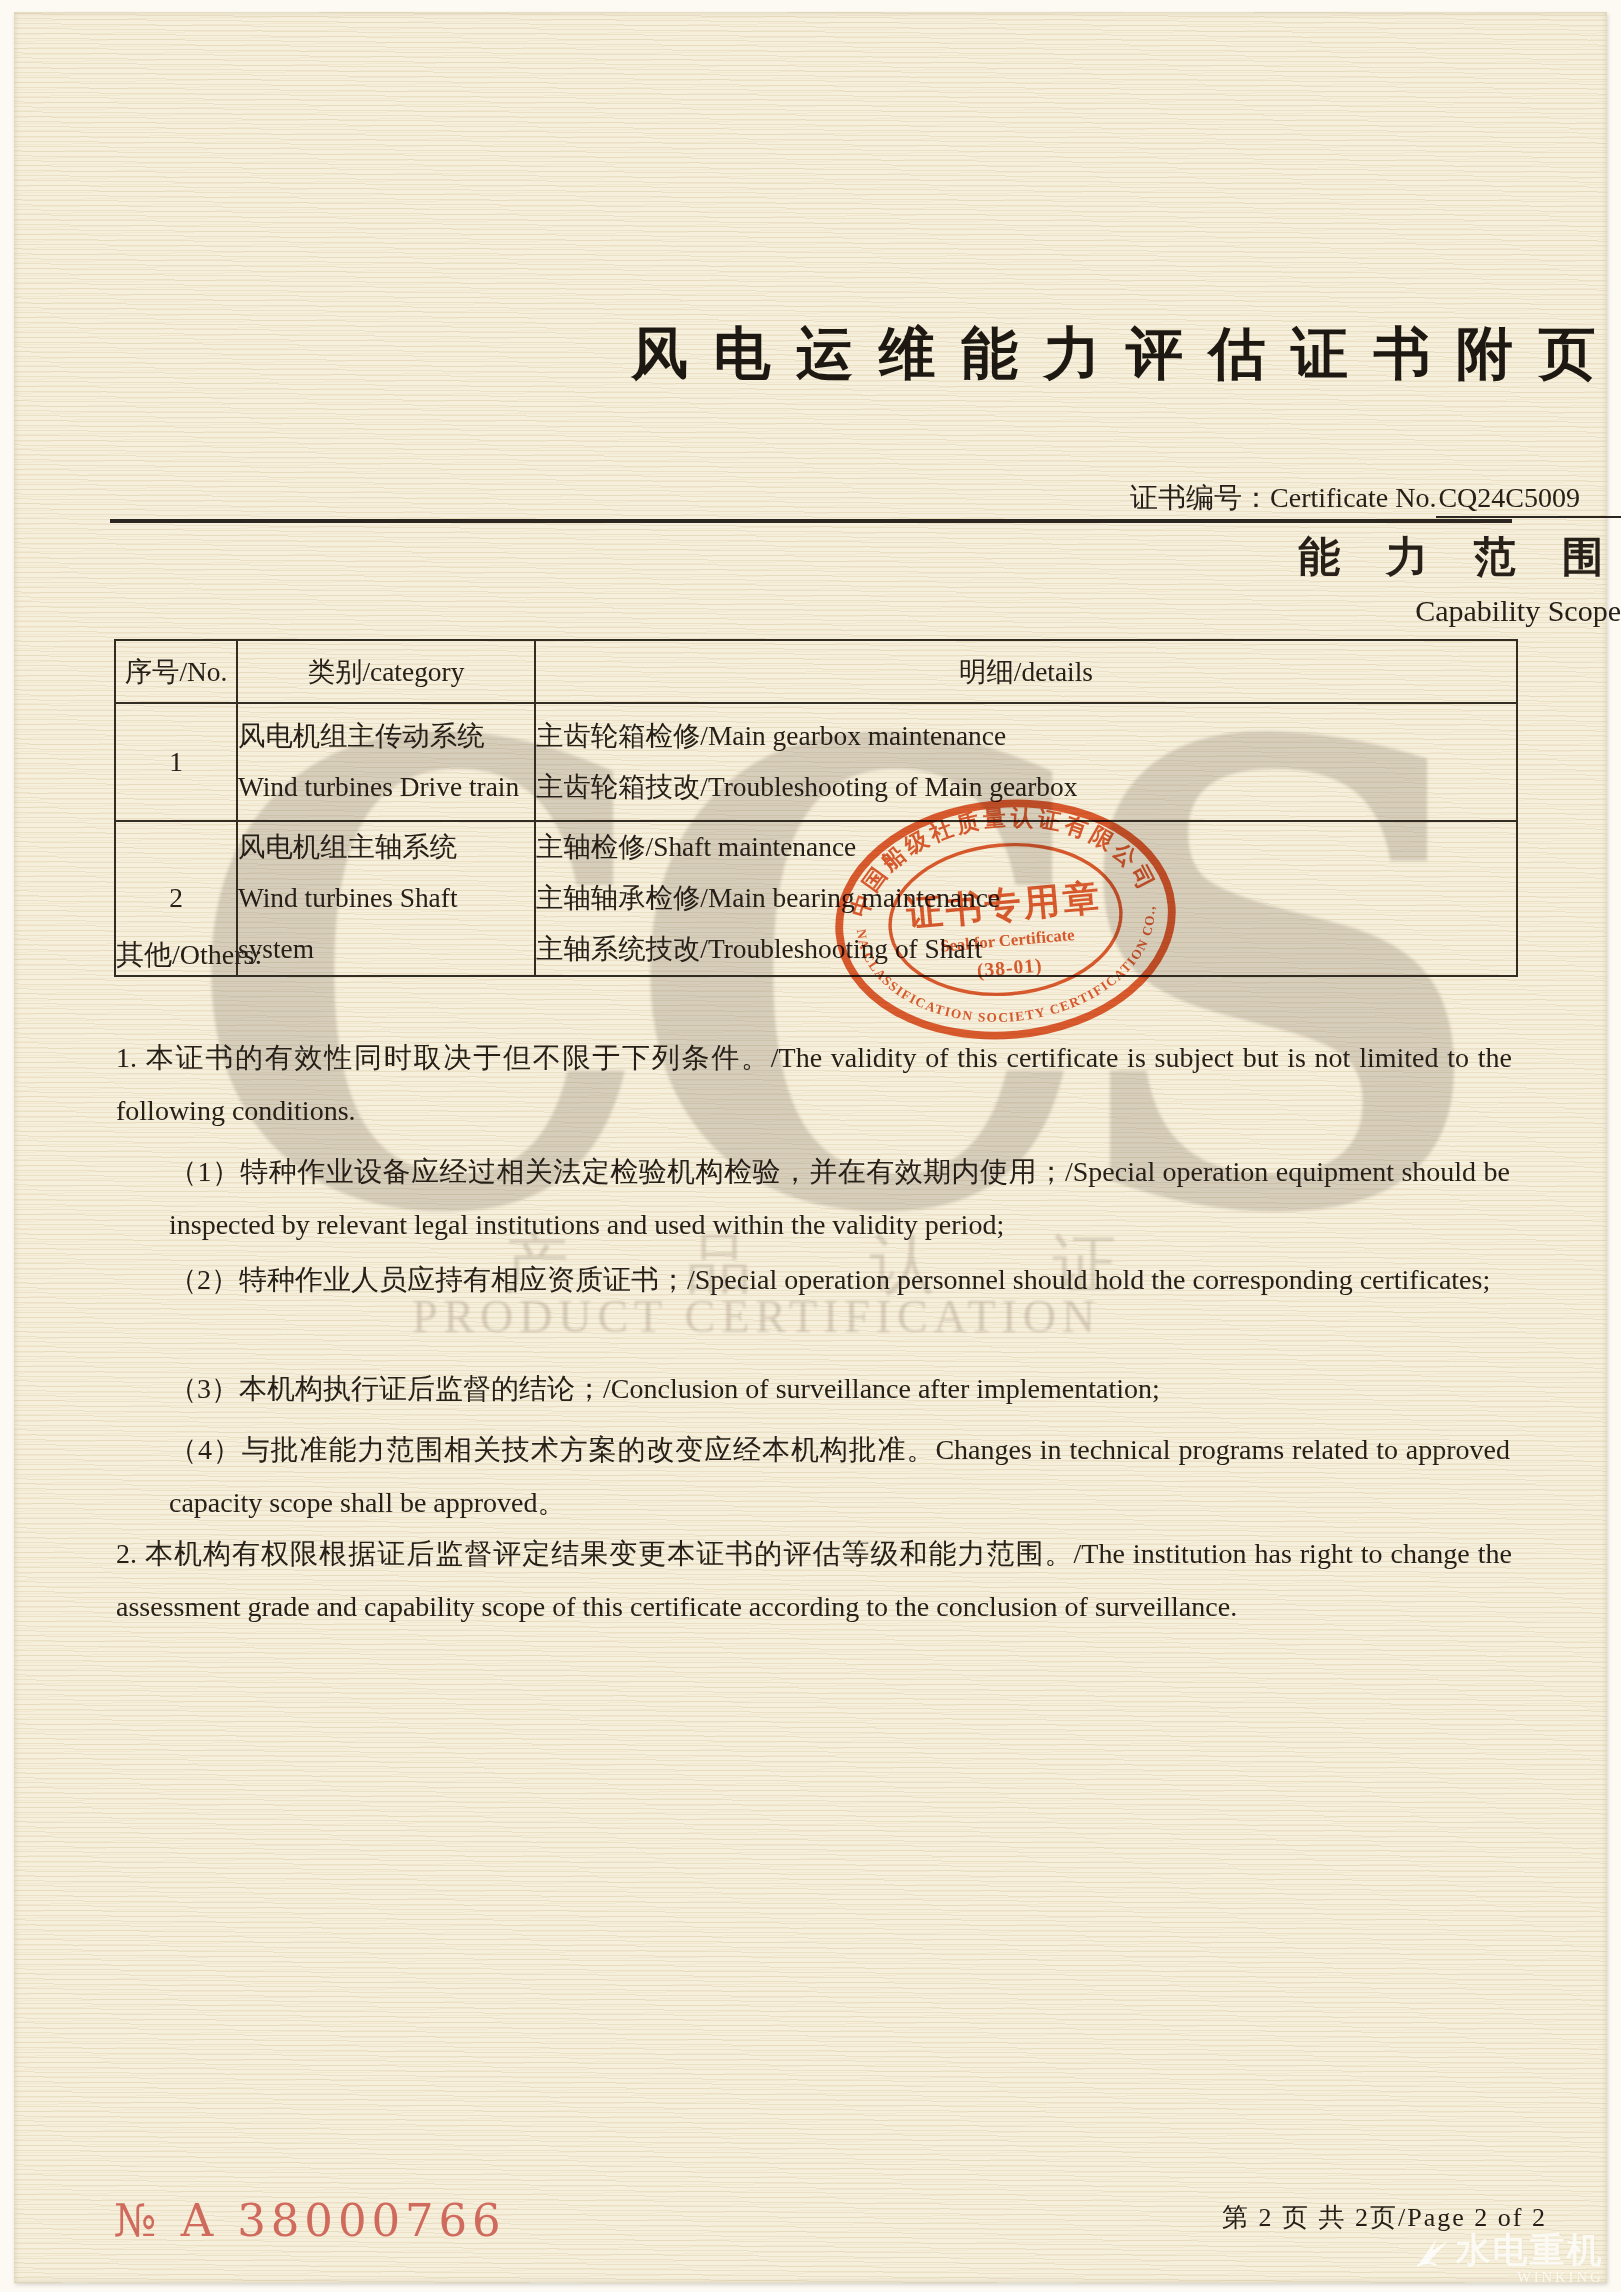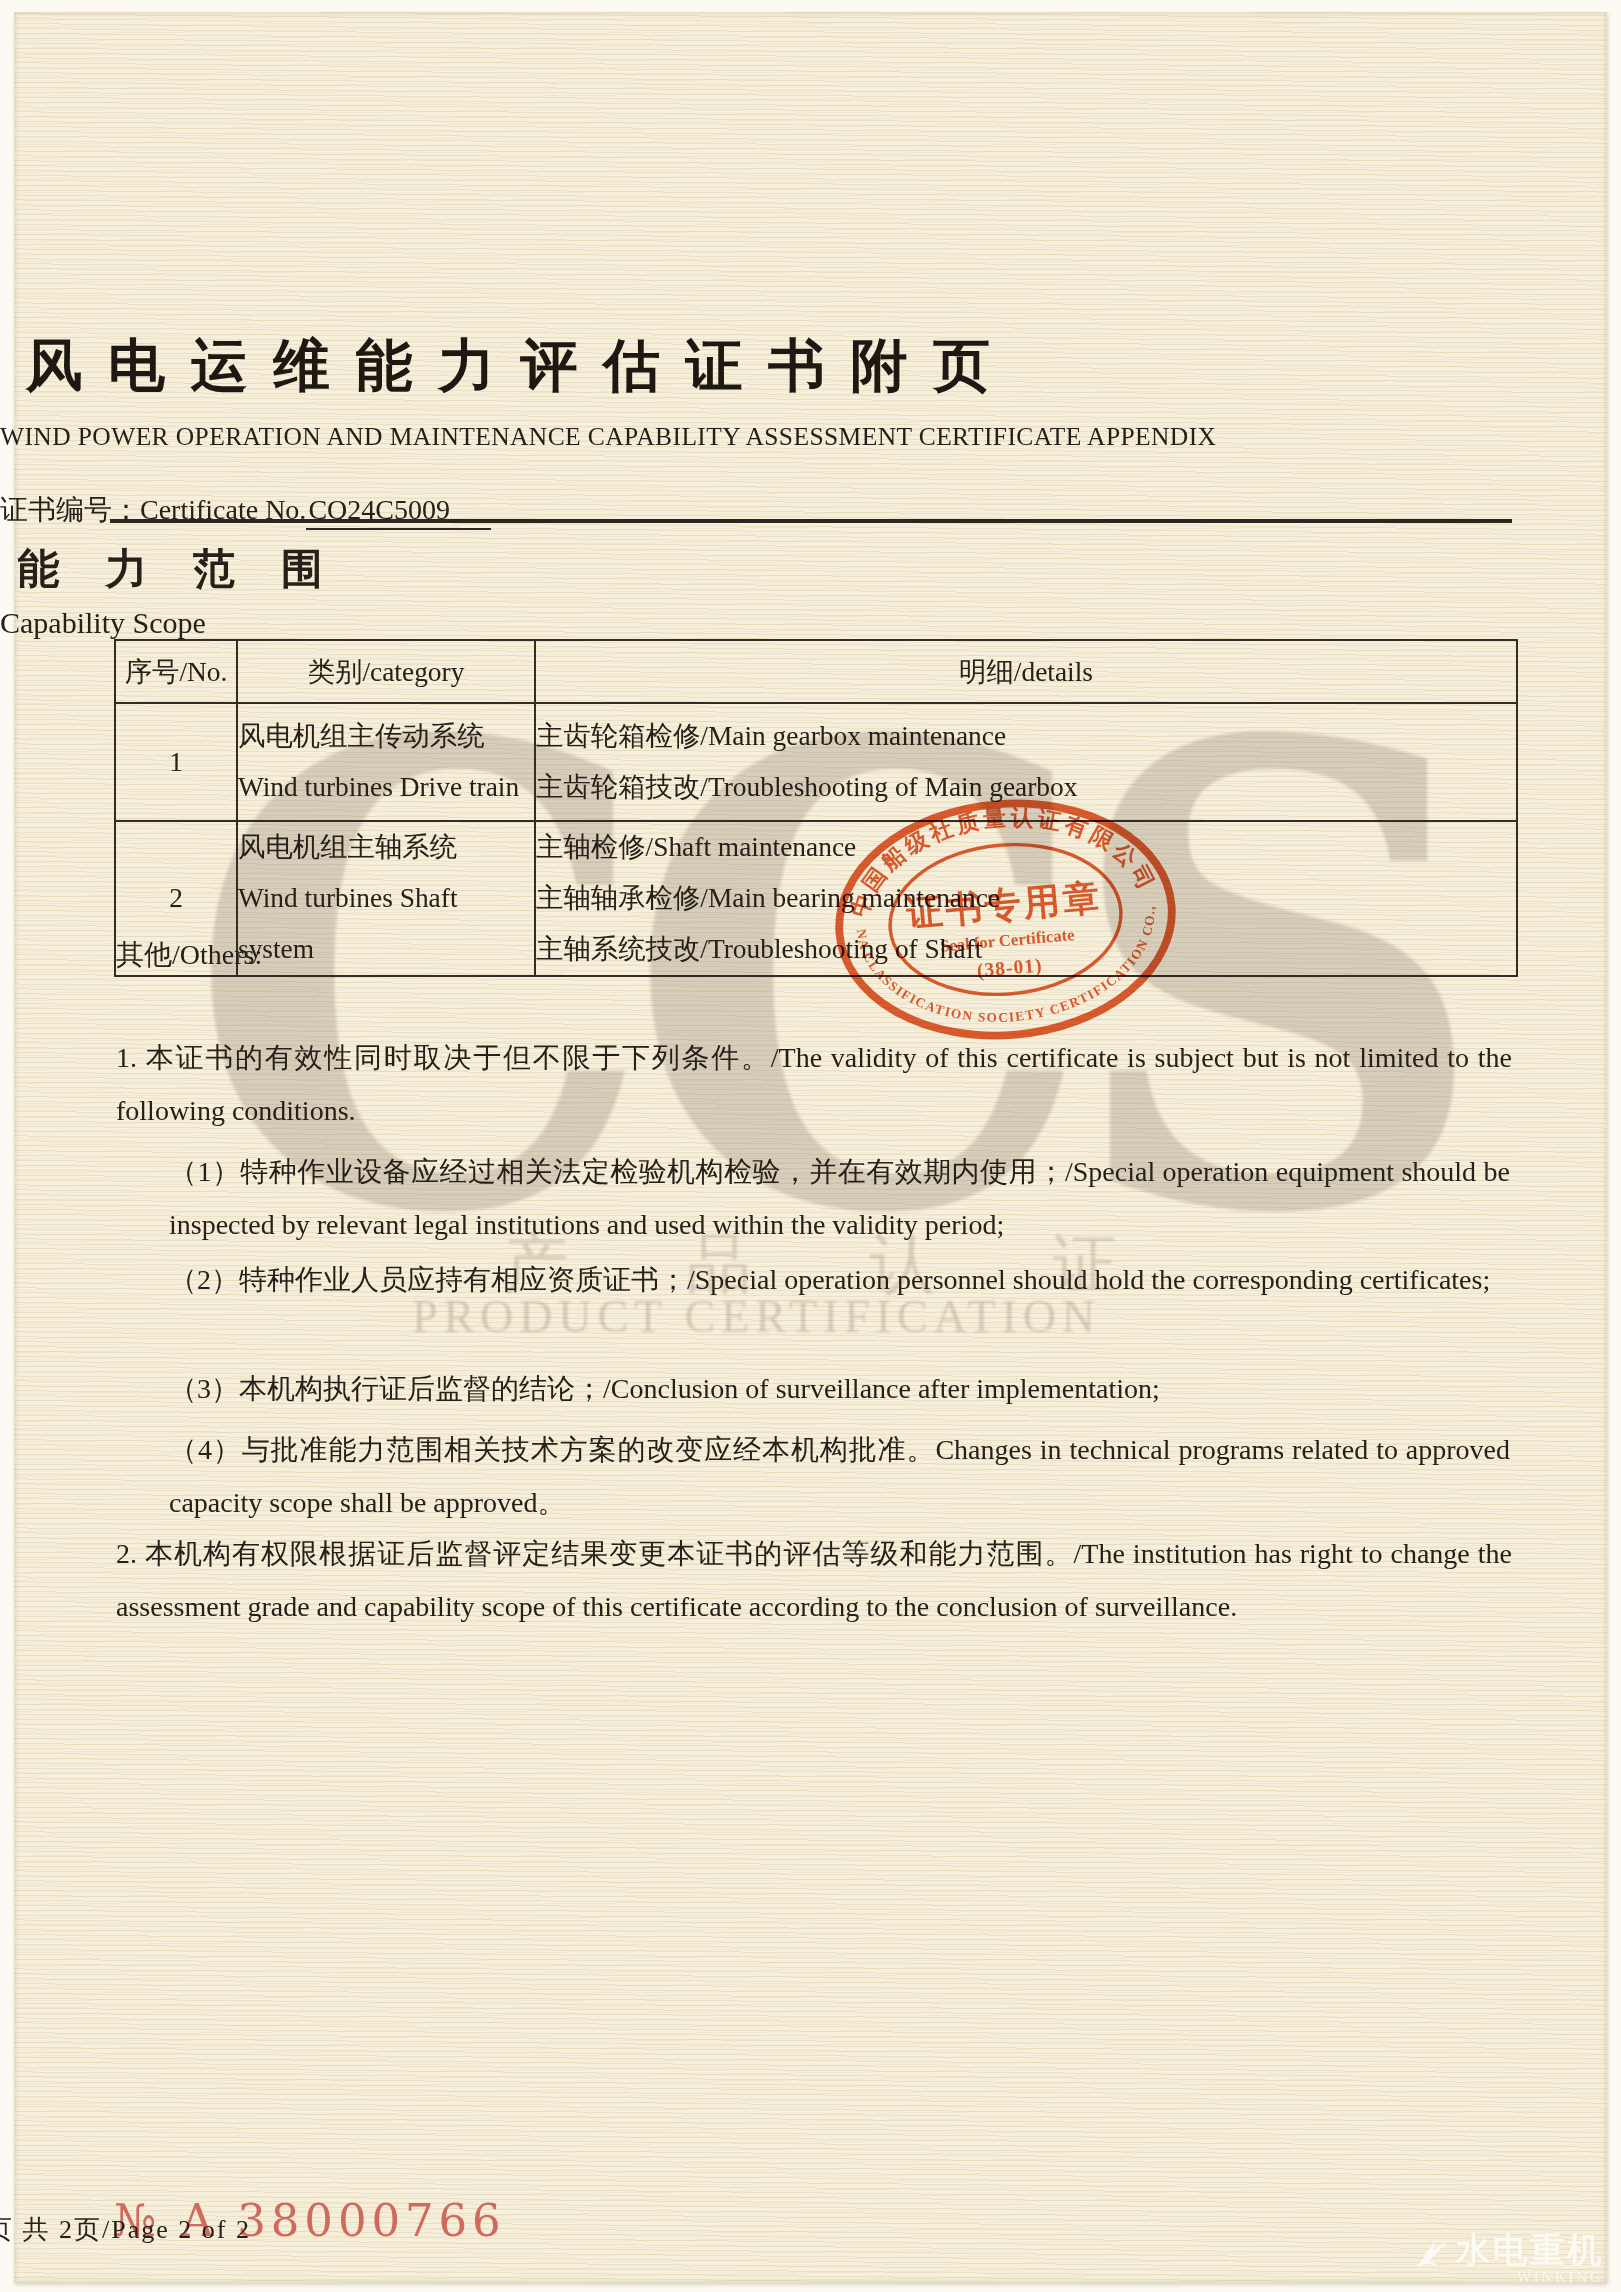--- a/index.html
+++ b/index.html
@@ -19,21 +19,21 @@
   }
   
   .paper::before{
     content:"";position:absolute;inset:0;
     background:
       repeating-linear-gradient(0.6deg, rgba(206,186,142,.28) 0 1px, rgba(0,0,0,0) 1px 4.9px),
       repeating-linear-gradient(-0.8deg, rgba(214,196,156,.18) 0 1px, rgba(0,0,0,0) 1px 6.9px);
     pointer-events:none;
   }
   .abs{position:absolute;}
-  .centered{left:0;width:1621px;text-align:left;margin-top:12px;}
+  .centered{left:0;width:1621px;text-align:right;}
 
   
   .wm-ccs{
     left:147px;top:686px;width:1353px;text-align:center;
     font-family:"DejaVu Serif",serif;font-weight:700;
     font-size:588px;line-height:588px;letter-spacing:-29px;
     color:rgba(139,127,112,.30);
     filter:blur(1.5px);
     transform:scaleY(1.08);
     user-select:none;
@@ -124,21 +124,20 @@
 <body>
 
 <div class="scan">
   <div class="paper"></div>
 
   <div class="abs wm-ccs">CCS</div>
   <div class="abs wm-cn">产品认证</div>
   <div class="abs wm-en">PRODUCT CERTIFICATION</div>
 
   <div class="abs centered title-cn">风电运维能力评估证书附页</div>
-  <div class="abs centered title-en">WIND POWER OPERATION AND MAINTENANCE CAPABILITY ASSESSMENT CERTIFICATE APPENDIX</div>
   <div class="abs centered cert-line">
     <span>证书编号：Certificate No.</span><span class="val">CQ24C5009</span>
   </div>
   <div class="abs rule"></div>
   <div class="abs centered scope-cn">能 力 范 围</div>
   <div class="abs centered scope-en">Capability Scope</div>
 
   <table class="cap">
     <tbody>
       <tr class="hrow">

